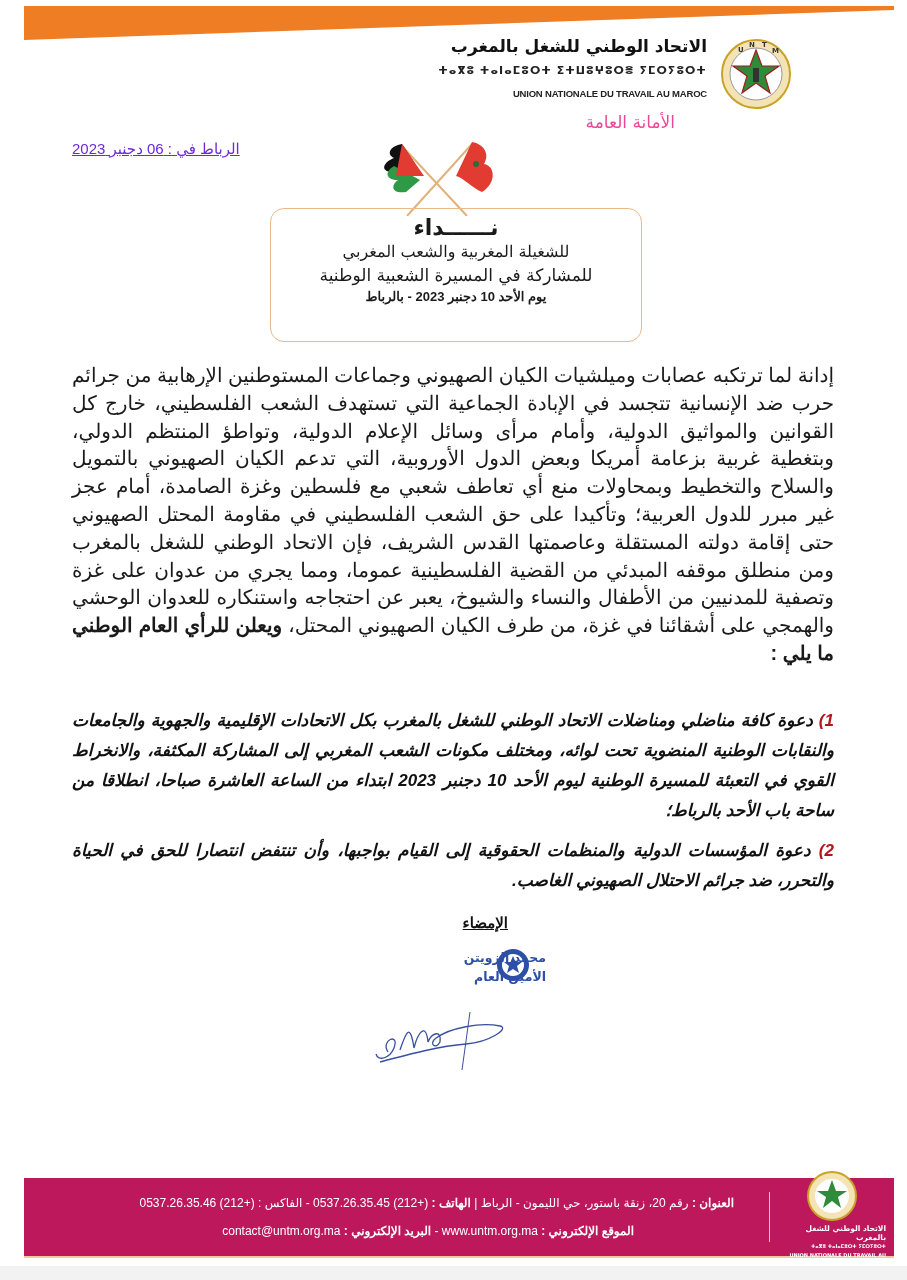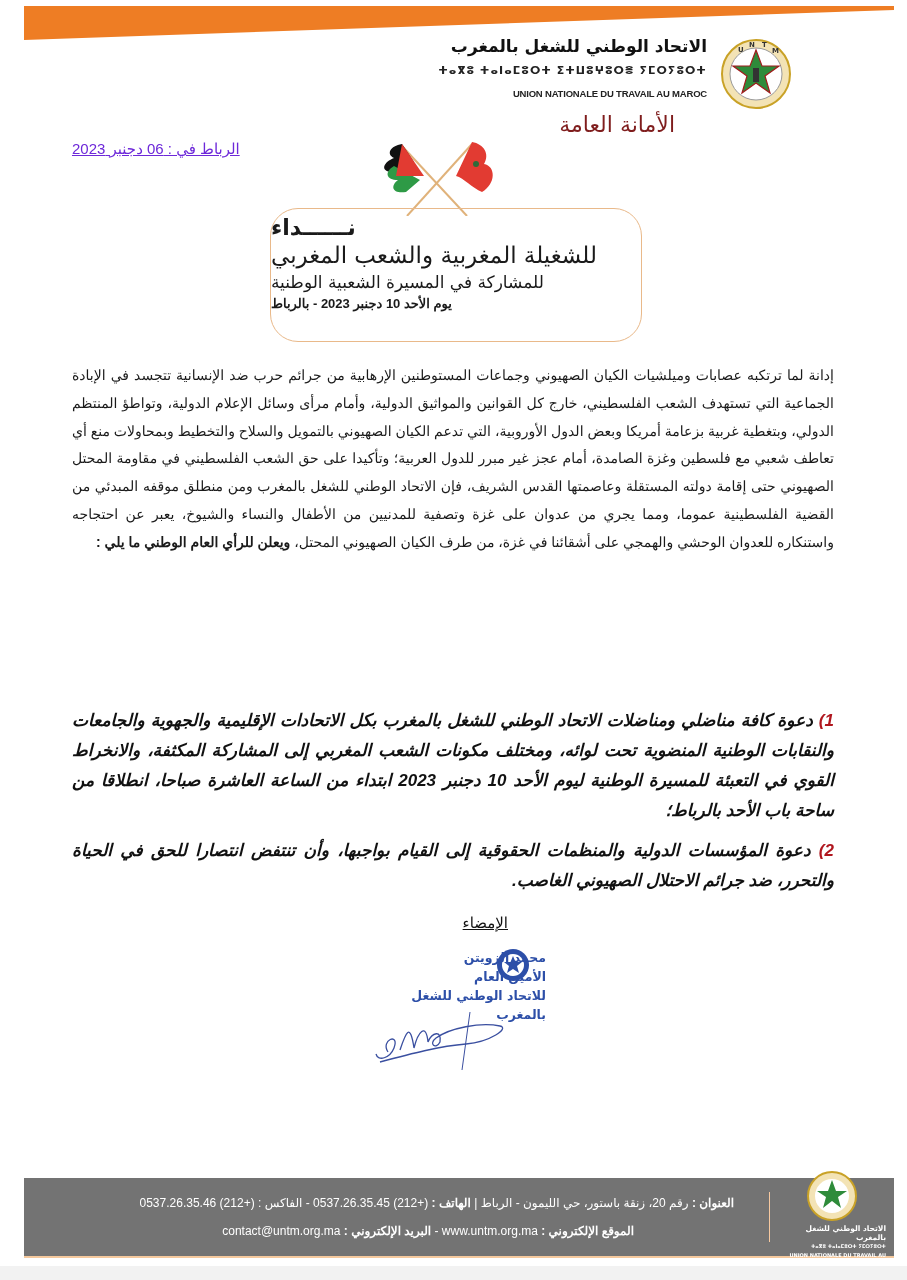--- a/index.html
+++ b/index.html
@@ -2,39 +2,39 @@
 <html><head>
 <meta charset="utf-8">
 <style>
   html,body{margin:0;padding:0;}
   body{width:907px;height:1280px;background:#ffffff;position:relative;overflow:hidden;font-family:"DejaVu Sans",sans-serif;color:#1a1a1a;}
   .top-band{position:absolute;left:24px;top:6px;width:870px;height:40px;}
   .header-logo{position:absolute;left:720px;top:38px;width:72px;height:72px;}
   .org-ar{position:absolute;right:200px;top:36px;direction:rtl;font-weight:bold;font-size:17px;color:#111;font-family:"DejaVu Sans",sans-serif;}
   .org-tif{position:absolute;right:200px;top:64px;font-size:11px;font-weight:bold;letter-spacing:1px;color:#222;font-family:"DejaVu Sans",sans-serif;}
   .org-fr{position:absolute;right:200px;top:88px;font-size:9.5px;font-weight:bold;color:#222;font-family:"Liberation Sans",sans-serif;letter-spacing:-0.2px;}
-  .org-sec{position:absolute;right:232px;top:112px;direction:rtl;font-size:22px;color:#7f1d1d;font-family:"DejaVu Sans",sans-serif;}
+  .org-sec{position:absolute;right:232px;top:112px;direction:rtl;font-size:17px;color:#ec4899;font-family:"DejaVu Sans",sans-serif;}
   .date{position:absolute;left:72px;top:140px;direction:rtl;font-size:15px;text-decoration:underline;color:#6d28d9;font-family:"Liberation Sans",sans-serif;}
   .flags{position:absolute;left:372px;top:136px;width:130px;height:80px;}
-  .callbox{position:absolute;left:270px;top:208px;width:370px;height:132px;border:1.5px solid #e9b98a;border-radius:28px;text-align:left;direction:rtl;}
+  .callbox{position:absolute;left:270px;top:208px;width:370px;height:132px;border:1.5px solid #e9b98a;border-radius:14px;text-align:center;direction:rtl;}
   .call-title{font-weight:bold;font-size:22px;margin-top:6px;letter-spacing:14px;font-family:"DejaVu Sans",sans-serif;}
-  .call-line1{font-size:23px;margin-top:2px;font-family:"DejaVu Serif",serif;}
+  .call-line1{font-size:16px;margin-top:2px;font-family:"DejaVu Serif",serif;}
   .call-line2{font-size:17px;margin-top:4px;font-family:"DejaVu Serif",serif;}
   .call-line3{font-size:13px;font-weight:bold;margin-top:4px;font-family:"Liberation Sans",sans-serif;}
-  .body-text{position:absolute;left:72px;top:362px;width:762px;direction:rtl;text-align:justify;text-align-last:right;font-size:14px;line-height:27.8px;font-family:"Liberation Sans",sans-serif;color:#1a1a1a;}
+  .body-text{position:absolute;left:72px;top:362px;width:762px;direction:rtl;text-align:justify;text-align-last:right;font-size:20px;line-height:27.8px;font-family:"Liberation Sans",sans-serif;color:#1a1a1a;}
   .body-text .bold{font-weight:bold;}
   .items{position:absolute;left:72px;top:706px;width:762px;direction:rtl;font-family:"Liberation Sans",sans-serif;font-style:italic;}
   .item{font-weight:bold;font-size:17px;line-height:30px;text-align:justify;text-align-last:right;color:#111;margin-bottom:10px;}
   .item .num{color:#b0171f;}
   .signature{position:absolute;left:370px;top:912px;width:190px;height:160px;direction:rtl;text-align:center;}
-  .sig-label{font-weight:normal;font-size:15px;text-decoration:underline;color:#111;font-family:"Liberation Sans",sans-serif;position:absolute;right:52px;top:2px;}
+  .sig-label{font-weight:bold;font-size:15px;text-decoration:underline;color:#111;font-family:"Liberation Sans",sans-serif;position:absolute;right:52px;top:2px;}
   .stamp-text{position:absolute;right:14px;top:36px;color:#2d4fa8;font-weight:bold;font-size:12.5px;line-height:19px;text-align:right;font-family:"DejaVu Sans",sans-serif;}
   .stamp-seal{position:absolute;left:126px;top:36px;width:34px;height:34px;}
   .sig-scribble{position:absolute;left:0px;top:80px;width:160px;height:80px;}
-  .footer{position:absolute;left:24px;top:1178px;width:870px;height:78px;background:#737373;border-bottom:2px solid #f5c99d;}
+  .footer{position:absolute;left:24px;top:1178px;width:870px;height:78px;background:#be185d;border-bottom:2px solid #f5c99d;}
   .footer-line1{position:absolute;right:160px;top:18px;direction:rtl;color:#ffffff;font-size:12px;font-family:"Liberation Sans",sans-serif;white-space:nowrap;}
   .footer-line2{position:absolute;right:260px;top:46px;direction:rtl;color:#ffffff;font-size:12px;font-family:"Liberation Sans",sans-serif;white-space:nowrap;}
   .footer-line1 b,.footer-line2 b{font-weight:bold;}
   .footer-sep{position:absolute;right:124px;top:14px;width:1px;height:50px;background:#f7c9a0;}
   .footer-logo{position:absolute;right:36px;top:-8px;width:52px;height:52px;}
   .footer-org{position:absolute;right:8px;top:46px;width:110px;color:#fff;font-size:7.5px;text-align:right;direction:rtl;line-height:9px;font-family:"DejaVu Sans",sans-serif;font-weight:bold;}
   .footer-org .small{font-size:5px;direction:ltr;text-align:right;display:block;}
   .bottom-gray{position:absolute;left:0;top:1266px;width:907px;height:14px;background:#f2f2f2;}
 </style>
 </head>
@@ -101,21 +101,20 @@
 <div class="signature">
   <div class="sig-label">الإمضاء</div>
   <svg class="stamp-seal" viewBox="0 0 34 34">
     <circle cx="17" cy="17" r="16" fill="#2d4fa8"></circle>
     <circle cx="17" cy="17" r="11" fill="#ffffff"></circle>
     <polygon points="17,8 19.5,14 26,14 21,18 23,25 17,21 11,25 13,18 8,14 14.5,14" fill="#2d4fa8"></polygon>
   </svg>
   <div class="stamp-text">
     <div>محمد الزويتن</div>
     <div>الأمين العام</div>
-    <div>للاتحاد الوطني للشغل بالمغرب</div>
   </div>
   <svg class="sig-scribble" viewBox="0 0 160 80">
     <path d="M18,60 C10,48 30,40 24,56 C20,66 8,70 6,62 M30,58 C36,40 40,30 44,56 C48,40 56,30 58,50 C62,40 72,38 70,50 C66,58 58,52 66,46 C80,36 110,30 130,34 C140,36 120,50 96,52 C70,54 40,62 10,70" fill="none" stroke="#3a4fa0" stroke-width="1.3"></path>
     <path d="M100,20 L92,78" fill="none" stroke="#3a4fa0" stroke-width="1"></path>
   </svg>
 </div>
 
 <div class="footer">
   <div class="footer-line1">
     <b>العنوان :</b>

